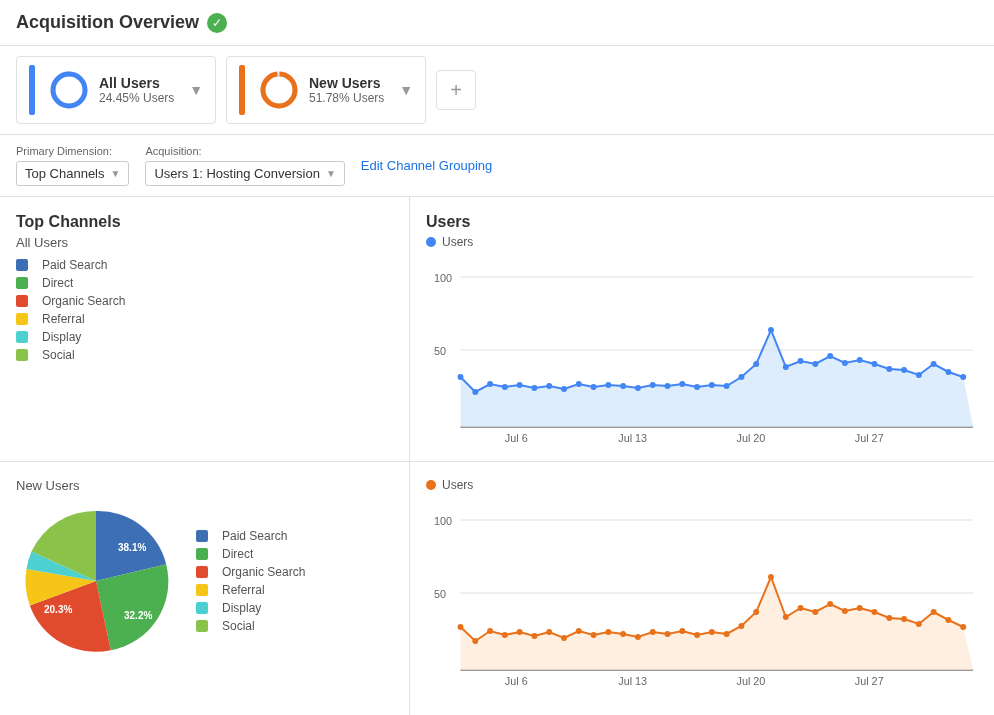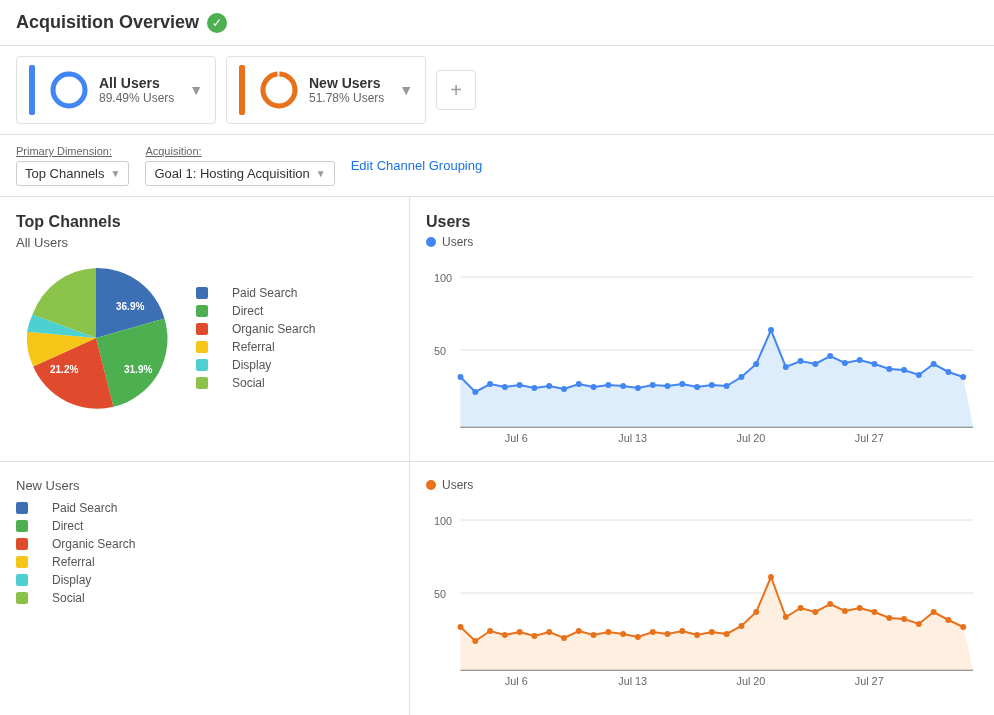--- a/index.html
+++ b/index.html
@@ -72,21 +72,21 @@
     }
 
     .controls-bar {
       padding: 10px 16px;
       display: flex;
       align-items: center;
       gap: 16px;
       border-bottom: 1px solid #e0e0e0;
     }
     .control-group { display: flex; flex-direction: column; gap: 4px; }
-    .control-label { font-size: 11px; color: #666; text-decoration: underline; }
+    .control-label { font-size: 11px; color: #666; }
     .control-select {
       display: flex;
       align-items: center;
       border: 1px solid #ccc;
       border-radius: 3px;
       padding: 4px 8px;
       gap: 6px;
       cursor: pointer;
       font-size: 13px;
       background: #fff;
@@ -143,21 +143,21 @@
     }
 
     .legend {
       display: flex;
       flex-direction: column;
       gap: 4px;
     }
     .legend-item {
       display: flex;
       align-items: center;
-      gap: 24px;
+      gap: 14px;
       font-size: 12px;
       color: #555;
     }
     .legend-dot {
       width: 12px;
       height: 12px;
       border-radius: 2px;
       flex-shrink: 0;
     }
 
@@ -196,21 +196,21 @@
 
 <div class="segments-bar">
   <div class="segment-card">
     <div style="width:6px;height:50px;background:#4285F4;border-radius:2px;margin-right:4px;"></div>
     <svg class="segment-donut" viewBox="0 0 40 40">
       <circle cx="20" cy="20" r="16" fill="none" stroke="#e0e0e0" stroke-width="5"></circle>
       <circle cx="20" cy="20" r="16" fill="none" stroke="#4285F4" stroke-width="5" stroke-dasharray="100.5 0" stroke-dashoffset="25"></circle>
     </svg>
     <div class="segment-info">
       <div class="segment-name">All Users</div>
-      <div class="segment-val">89.49% Users</div>
+      <div class="segment-val">24.45% Users</div>
     </div>
     <span class="segment-arrow">▼</span>
   </div>
 
   <div class="segment-card">
     <div style="width:6px;height:50px;background:#E8711A;border-radius:2px;margin-right:4px;"></div>
     <svg class="segment-donut" viewBox="0 0 40 40">
       <circle cx="20" cy="20" r="16" fill="none" stroke="#e0e0e0" stroke-width="5"></circle>
       <circle cx="20" cy="20" r="16" fill="none" stroke="#E8711A" stroke-width="5" stroke-dasharray="98.2 2.3" stroke-dashoffset="25"></circle>
     </svg>
@@ -228,55 +228,35 @@
   <div class="control-group">
     <span class="control-label">Primary Dimension:</span>
     <div class="control-select">
       <span>Top Channels</span>
       <span class="arrow">▼</span>
     </div>
   </div>
   <div class="control-group">
     <span class="control-label">Acquisition:</span>
     <div class="control-select">
-      <span>Goal 1: Hosting Acquisition</span>
+      <span>Users 1: Hosting Conversion</span>
       <span class="arrow">▼</span>
     </div>
   </div>
   <a class="edit-link">Edit Channel Grouping</a>
 </div>
 
 <div class="main-content">
 
   <div class="left-panel">
 
     <div class="chart-section">
       <div class="section-title">Top Channels</div>
       <div class="subsection-title">All Users</div>
       <div class="pie-legend-container">
-        <div class="pie-container">
-          <svg width="160" height="160" viewBox="0 0 160 160">
-
-            <path d="M80,80 L80,10 A70,70 0 0,1 148.5,60.4 Z" fill="#3d6fb5"></path>
-
-            <path d="M80,80 L148.5,60.4 A70,70 0 0,1 97.4,148.8 Z" fill="#4caf50"></path>
-
-            <path d="M80,80 L97.4,148.8 A70,70 0 0,1 17.2,108.6 Z" fill="#e04b2e"></path>
-
-            <path d="M80,80 L17.2,108.6 A70,70 0 0,1 11.0,73.8 Z" fill="#f5c518"></path>
-
-            <path d="M80,80 L11.0,73.8 A70,70 0 0,1 16.5,56.5 Z" fill="#4dd0d0"></path>
-
-            <path d="M80,80 L16.5,56.5 A70,70 0 0,1 80,10 Z" fill="#8bc34a"></path>
-
-            <text x="100" y="52" font-size="10" fill="white" font-weight="bold">36.9%</text>
-            <text x="108" y="115" font-size="10" fill="white" font-weight="bold">31.9%</text>
-            <text x="34" y="115" font-size="10" fill="white" font-weight="bold">21.2%</text>
-          </svg>
-        </div>
         <div class="legend">
           <div class="legend-item">
             <div class="legend-dot" style="background:#3d6fb5;"></div>
             <span>Paid Search</span>
           </div>
           <div class="legend-item">
             <div class="legend-dot" style="background:#4caf50;"></div>
             <span>Direct</span>
           </div>
           <div class="legend-item">
@@ -295,20 +275,40 @@
             <div class="legend-dot" style="background:#8bc34a;"></div>
             <span>Social</span>
           </div>
         </div>
       </div>
     </div>
 
     <div class="chart-section-bottom">
       <div class="subsection-title">New Users</div>
       <div class="pie-legend-container">
+        <div class="pie-container">
+          <svg width="160" height="160" viewBox="0 0 160 160">
+
+            <path d="M80,80 L80,10 A70,70 0 0,1 150.2,63.2 Z" fill="#3d6fb5"></path>
+
+            <path d="M80,80 L150.2,63.2 A70,70 0 0,1 94.8,149.2 Z" fill="#4caf50"></path>
+
+            <path d="M80,80 L94.8,149.2 A70,70 0 0,1 13.8,104.4 Z" fill="#e04b2e"></path>
+
+            <path d="M80,80 L13.8,104.4 A70,70 0 0,1 10.5,68.0 Z" fill="#f5c518"></path>
+
+            <path d="M80,80 L10.5,68.0 A70,70 0 0,1 15.5,50.5 Z" fill="#4dd0d0"></path>
+
+            <path d="M80,80 L15.5,50.5 A70,70 0 0,1 80,10 Z" fill="#8bc34a"></path>
+
+            <text x="102" y="50" font-size="10" fill="white" font-weight="bold">38.1%</text>
+            <text x="108" y="118" font-size="10" fill="white" font-weight="bold">32.2%</text>
+            <text x="28" y="112" font-size="10" fill="white" font-weight="bold">20.3%</text>
+          </svg>
+        </div>
         <div class="legend">
           <div class="legend-item">
             <div class="legend-dot" style="background:#3d6fb5;"></div>
             <span>Paid Search</span>
           </div>
           <div class="legend-item">
             <div class="legend-dot" style="background:#4caf50;"></div>
             <span>Direct</span>
           </div>
           <div class="legend-item">

